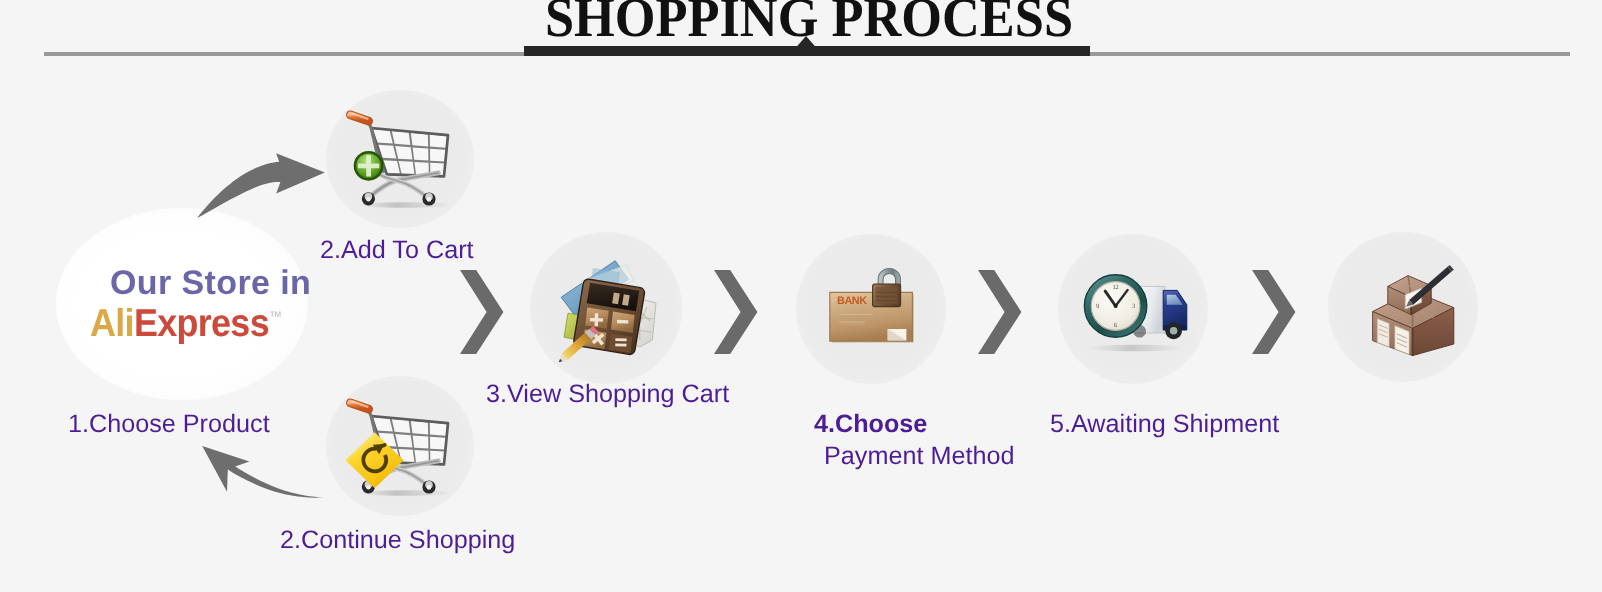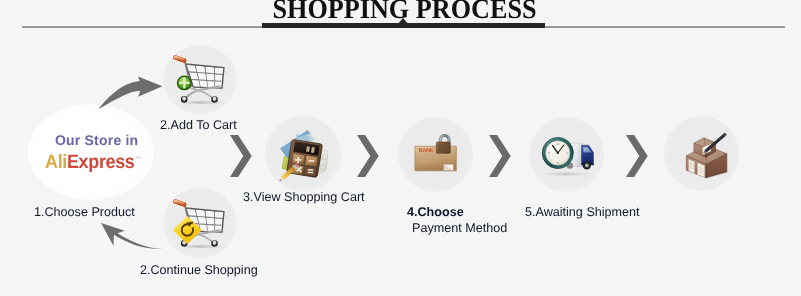--- a/index.html
+++ b/index.html
@@ -10,23 +10,23 @@
   .abs{position:absolute;}
   
   #rule-thin{left:22px;top:26px;width:763px;height:2px;background:#999999;}
   #rule-thick{left:262px;top:23px;width:283px;height:5px;background:#262626;}
   #rule-pointer{left:396px;top:18px;width:0;height:0;border-left:7px solid transparent;border-right:7px solid transparent;border-bottom:8px solid #262626;}
   #title{left:4px;top:-6px;width:801px;text-align:center;font-family:"Liberation Serif",serif;
          font-size:28px;font-weight:700;color:#111;transform:scaleX(0.935);transform-origin:50% 50%;}
   
   .disc{border-radius:50%;
         background:radial-gradient(circle at 50% 48%, #ebebeb 0%, #ebebeb 58%, #eeeeee 76%, #f2f2f2 90%, #f5f5f5 100%);}
-  .label{color:#0f172a;font-size:12.6px;white-space:nowrap;line-height:13px;}
+  .label{color:#4c1d95;font-size:12.6px;white-space:nowrap;line-height:13px;}
   .glow{border-radius:50%;background:radial-gradient(ellipse at 48% 50%, #ffffff 0%, #ffffff 50%, rgba(255,255,255,0.88) 66%, rgba(255,255,255,0.45) 82%, rgba(255,255,255,0.12) 94%, rgba(255,255,255,0) 100%);}
-  #logo-line1{font-weight:700;font-size:14px;color:#6a66a8;letter-spacing:.2px;white-space:nowrap;}
+  #logo-line1{font-weight:700;font-size:17px;color:#6a66a8;letter-spacing:.2px;white-space:nowrap;}
   #logo-brand{font-weight:700;font-size:19.4px;white-space:nowrap;letter-spacing:-.35px;transform:scaleX(0.925);transform-origin:0 50%;}
   .ali{color:#dba846;}
   .express{color:#cb4a3b;}
   .tm{font-size:7px;vertical-align:super;color:#b9b9b9;font-weight:400;}
 </style>
 </head>
 <body>
 
 <div class="stage">
   <div class="abs" id="title">SHOPPING PROCESS</div>

